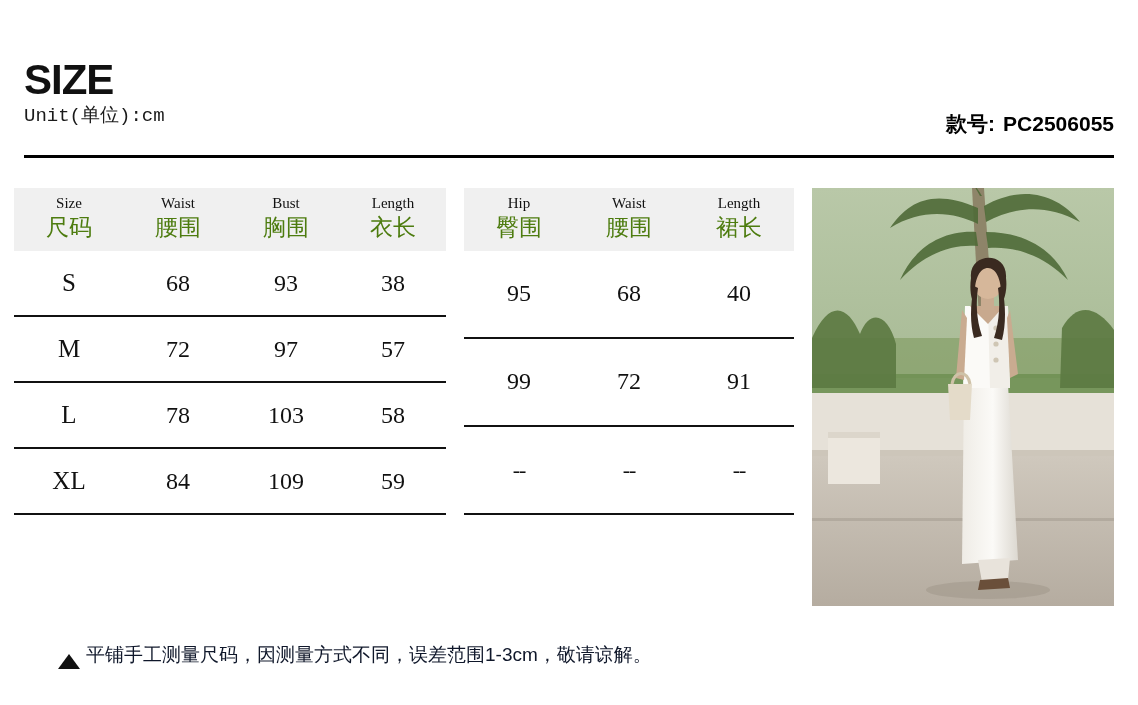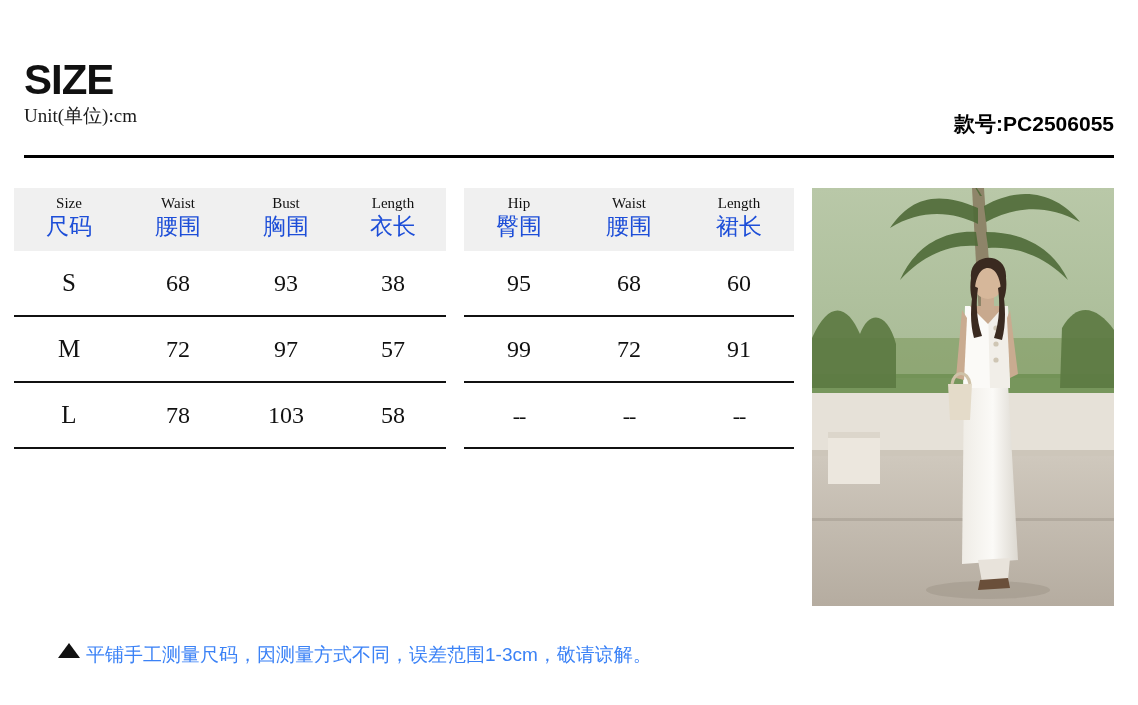--- a/index.html
+++ b/index.html
@@ -26,37 +26,37 @@
   .title {
     font-family: "Liberation Sans", sans-serif;
     font-weight: bold;
     font-size: 42px;
     line-height: 44px;
     letter-spacing: -1px;
     color: #111111;
     margin: 0;
   }
   .unit {
-    font-family: Liberation Serif, serif;
+    font-family: Liberation Mono, monospace;
     font-size: 19px;
     line-height: 24px;
     color: #1a1a1a;
     margin-top: 2px;
   }
   .style-no {
     position: absolute;
     right: 0;
     top: 52px;
     font-family: "Liberation Sans", sans-serif;
     font-weight: bold;
     font-size: 21px;
     color: #000000;
     white-space: nowrap;
   }
-  .style-no .label { }
+  .style-no .label { margin-right: 8px; }
   .header-rule {
     position: absolute;
     left: 24px;
     top: 155px;
     width: 1090px;
     height: 3px;
     background: #000000;
   }
 
   
@@ -85,24 +85,24 @@
   }
   .th-en {
     display: block;
     font-family: "Liberation Serif", serif;
     font-size: 15px;
     line-height: 19px;
     color: #111111;
   }
   .th-cn {
     display: block;
-    font-family: Liberation Serif, serif;
+    font-family: Liberation Sans, sans-serif;
     font-size: 23px;
     line-height: 28px;
-    color: #1d4ed8;
+    color: #4d7c0f;
   }
 
   table.size-table tbody td {
     height: 62px;
     text-align: center;
     vertical-align: middle;
     border-bottom: 2px solid #111111;
     font-family: "Liberation Serif", serif;
     font-size: 24px;
     color: #111111;
@@ -130,25 +130,25 @@
     background: #cfd3c6;
   }
   .photo svg { display: block; }
 
   
   .footnote {
     position: absolute;
     left: 58px;
     top: 642px;
     display: flex;
-    align-items: flex-start;
+    align-items: flex-end;
     gap: 6px;
     font-family: "Liberation Sans", sans-serif;
     font-size: 19px;
-    color: #3b82f6;
+    color: #0f172a;
   }
   .tri {
     width: 0; height: 0;
     border-left: 11px solid transparent;
     border-right: 11px solid transparent;
     border-bottom: 15px solid #111111;
     position: relative;
     top: 1px;
   }
 </style>
@@ -205,20 +205,26 @@
         <td>72</td>
         <td>97</td>
         <td>57</td>
       </tr>
       <tr>
         <td class="size-col">L</td>
         <td>78</td>
         <td>103</td>
         <td>58</td>
       </tr>
+      <tr>
+        <td class="size-col">XL</td>
+        <td>84</td>
+        <td>109</td>
+        <td>59</td>
+      </tr>
     </tbody>
   </table>
 
   <table class="size-table t2">
     <colgroup>
       <col style="width:110px">
         <col style="width:110px">
         <col style="width:110px">
     </colgroup>
     <thead>
@@ -234,21 +240,21 @@
         <th>
           <span class="th-en">Length</span>
           <span class="th-cn">裙长</span>
         </th>
       </tr>
     </thead>
     <tbody>
       <tr>
         <td>95</td>
         <td>68</td>
-        <td>60</td>
+        <td>40</td>
       </tr>
       <tr>
         <td>99</td>
         <td>72</td>
         <td>91</td>
       </tr>
       <tr>
         <td><span class="dash">--</span></td>
         <td><span class="dash">--</span></td>
         <td><span class="dash">--</span></td>

